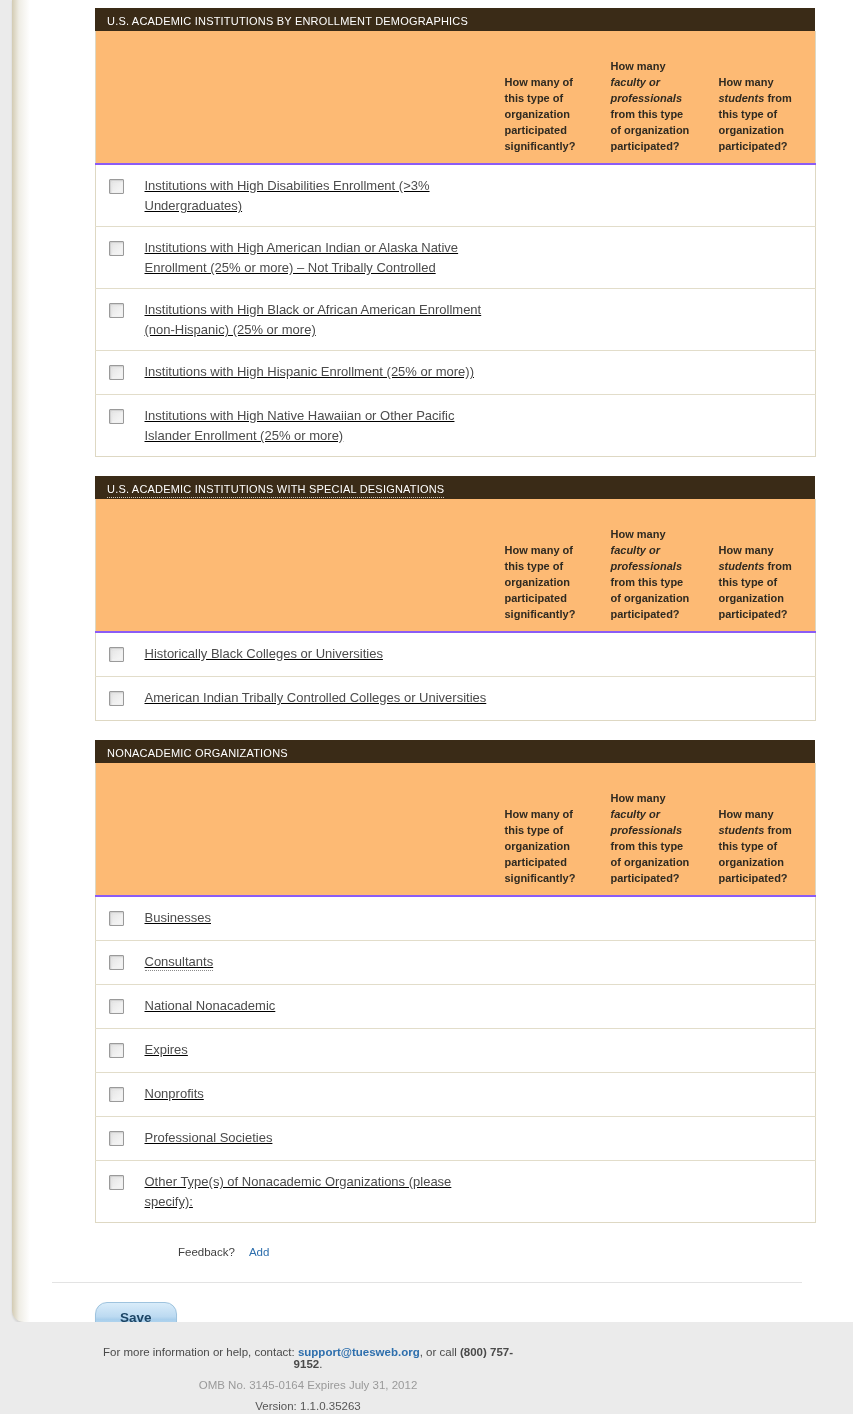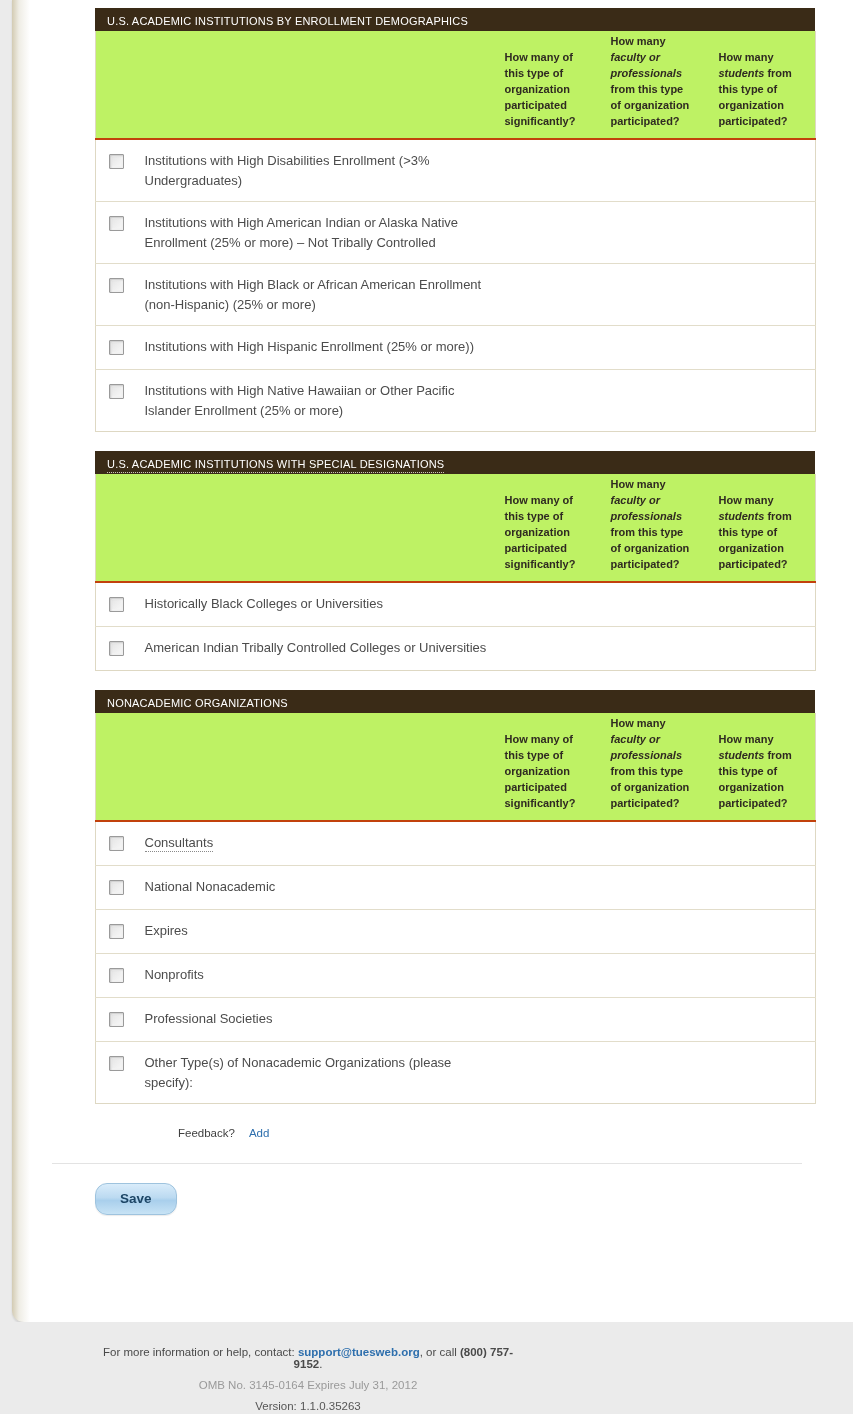--- a/index.html
+++ b/index.html
@@ -20,25 +20,25 @@
   .sec { margin-bottom:19px; }
   .sec-bar { height:23px; line-height:23px; background:#3a2b17; padding-left:12px; }
   .sec-title { color:#ffffff; font-size:11px; letter-spacing:0.2px; }
   .sec-title.dotted { border-bottom:1px dotted #cfc8bb; padding-bottom:2px; }
 
   
   .tbl { display:table; width:720px; table-layout:fixed; border-collapse:collapse;
          border-left:1px solid #ded8c3; border-right:1px solid #ded8c3; border-bottom:1px solid #ded8c3;
          background:#ffffff; }
   .trow { display:table-row; }
-  .tbody-rows { display:table-row-group; }
+  .tbody-rows { display:table-row-group;text-decoration:underline; }
   .cell { display:table-cell; box-sizing:border-box; }
 
-  .trow.head .cell { background:#bef264; vertical-align:bottom; padding-bottom:9px; padding-top:2px;
-                     border-bottom:2px solid #c2410c; }
+  .trow.head .cell { background:#fdba74; vertical-align:bottom; padding-bottom:9px; padding-top:27px;
+                     border-bottom:2px solid #8b5cf6; }
   .trow.head .q-col { font-size:11px; font-weight:bold; color:#2f2a21; line-height:16px; }
   .cb-col   { width:49px;  padding-left:13px; }
   .label-col{ width:352px; padding-right:10px; }
   .q1 { width:106px; padding-left:8px; padding-right:16px; }
   .q2 { width:109px; padding-left:8px; padding-right:16px; }
   .q3 { width:104px; padding-left:7px; padding-right:4px;  }
 
   .trow.body .cell { vertical-align:top; padding-top:11px; padding-bottom:10px; border-top:1px solid #e2ddca; background:#ffffff; }
   .tbody-rows .trow.body:first-child .cell { border-top:none; }
   .row-label { font-size:13px; color:#4c4c4c; line-height:20px; }
@@ -198,20 +198,31 @@
     </div>
     <div class="tbl">
       <div class="trow head">
         <div class="cell cb-col"></div>
         <div class="cell label-col"></div>
       <div class="cell q-col q1">How many of this type of organization participated significantly?</div>
                 <div class="cell q-col q2">How many <i>faculty or professionals</i> from this type of organization participated?</div>
                 <div class="cell q-col q3">How many <i>students</i> from this type of organization participated?</div>
               </div>
       <div class="tbody-rows">
+  <div class="trow body">
+    <div class="cell cb-col">
+      <span class="checkbox"></span>
+    </div>
+    <div class="cell label-col">
+      <span class="row-label">Businesses</span>
+    </div>
+    <div class="cell q1"></div>
+    <div class="cell q2"></div>
+    <div class="cell q3"></div>
+  </div>
 
   <div class="trow body">
     <div class="cell cb-col">
       <span class="checkbox"></span>
     </div>
     <div class="cell label-col">
       <span class="row-label dotted">Consultants</span>
     </div>
     <div class="cell q1"></div>
     <div class="cell q2"></div>

